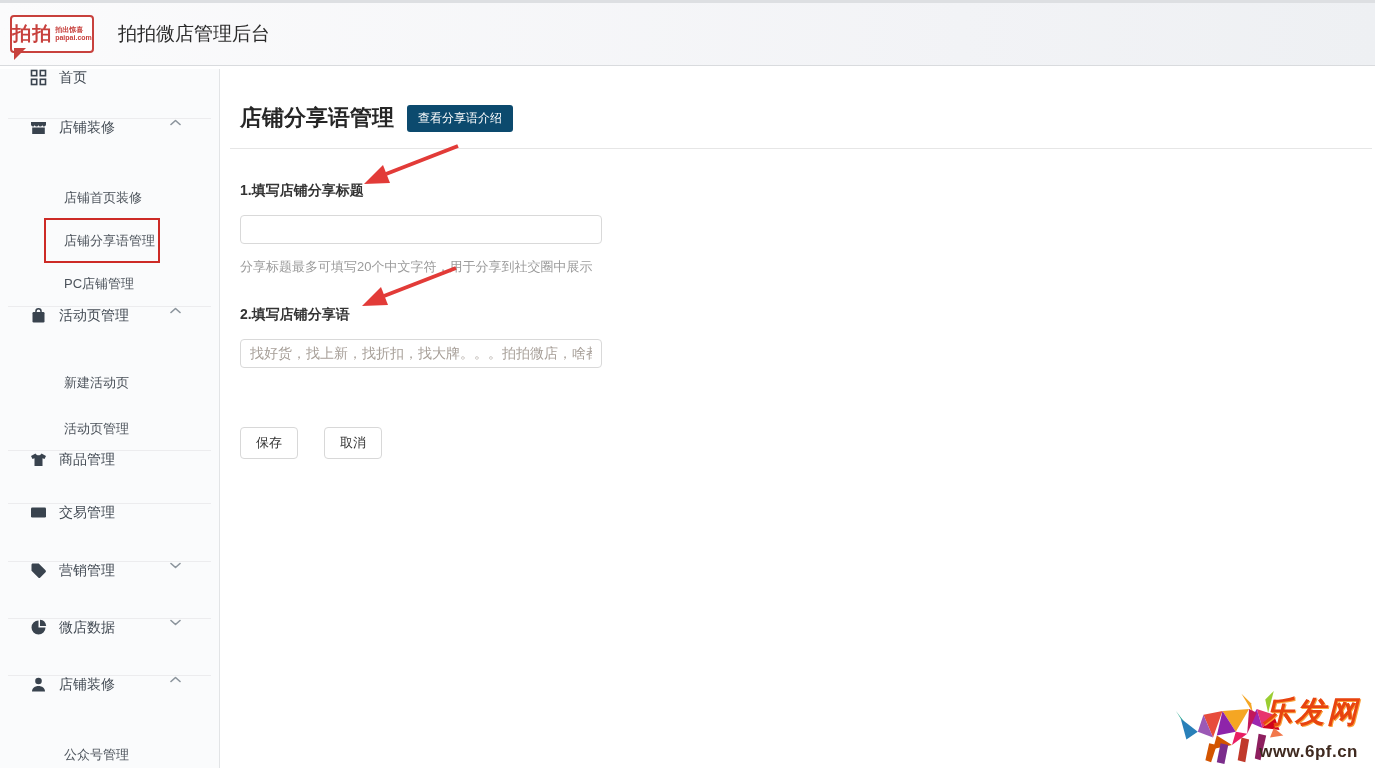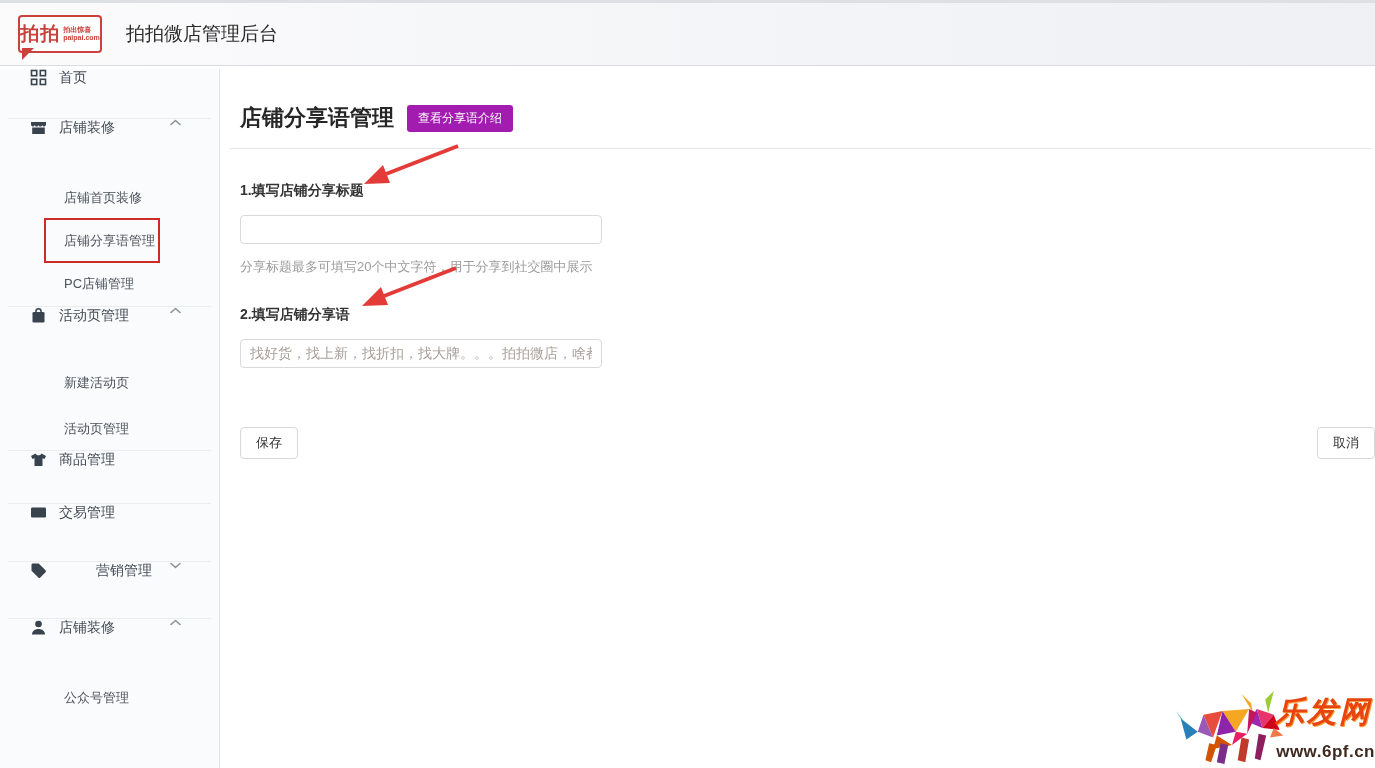--- a/index.html
+++ b/index.html
@@ -3,21 +3,21 @@
 <meta charset="utf-8">
 <style>
   * { margin:0; padding:0; box-sizing:border-box; }
   html,body { width:1375px; height:768px; overflow:hidden; background:#fff;
     font-family:"Liberation Sans","DejaVu Sans",sans-serif; }
 
   
   .header { position:absolute; left:0; top:0; width:1375px; height:66px;
     background:linear-gradient(90deg,#fbfbfc 0%,#f2f3f6 70%,#eef0f3 100%);
     border-top:3px solid #dddfe2; border-bottom:1px solid #d9dbde;
-    display:flex; align-items:center; padding-left:18px; }
+    display:flex; align-items:center; padding-left:10px; }
   .logo-bubble { position:relative; width:84px; height:38px; border:2px solid #c8413d;
     border-radius:4px; background:#fff; display:flex; align-items:center; justify-content:center; gap:3px; }
   .logo-bubble .tail { position:absolute; left:2px; bottom:-9px; width:0; height:0;
     border:6px solid transparent; border-top-color:#c8413d; border-left-color:#c8413d; }
   .logo-main { color:#c8413d; font-size:19px; font-weight:bold; letter-spacing:1px; }
   .logo-side { display:flex; flex-direction:column; line-height:8px; }
   .logo-side span { color:#c8413d; font-size:7px; font-weight:bold; }
   .header-title { margin-left:24px; font-size:19px; color:#2b2b2b; }
 
   
@@ -35,45 +35,45 @@
     border:2px solid #cd2b26; pointer-events:none; }
   svg.ico path, svg.ico rect, svg.ico circle, svg.ico polygon { fill:#39434e; }
   svg.ico .st { fill:none; stroke:#39434e; stroke-width:1.6; }
   svg.chev polyline { fill:none; stroke:#8b949c; stroke-width:1.6; stroke-linecap:round; stroke-linejoin:round; }
 
   
   .main { position:absolute; left:220px; top:69px; width:1155px; height:699px;
     background:#fff; padding:34px 0 0 20px; }
   .title-row { display:flex; align-items:center; gap:13px; }
   .page-title { font-size:22px; font-weight:600; color:#262626; }
-  .intro-btn { background:#a21caf; color:#fff; font-size:12px; border:none;
+  .intro-btn { background:#0c4a6e; color:#fff; font-size:12px; border:none;
     border-radius:3px; padding:5px 11px; cursor:pointer;text-align:center; }
   .title-divider { border-bottom:1px solid #e6e6e6; margin:15px 3px 0 -10px; }
   .sec-label { margin-top:33px; font-size:14px; font-weight:600; color:#333; }
   .txt-input { display:block; margin-top:15px; width:362px; height:29px;
     border:1px solid #d9d9d9; border-radius:4px; padding:0 9px; font-size:13px; color:#555;
     outline:none; background:#fff; }
   .txt-input.serif { font-family:"Liberation Serif","DejaVu Serif",serif; font-size:14px; }
   .txt-input::placeholder { color:#a79f98; opacity:1; }
   .help-text { margin-top:14px; font-size:13px; color:#9b9b9b; }
-  .btn-row { margin-top:59px; display:flex; gap:17px;justify-content:space-between; }
+  .btn-row { margin-top:59px; display:flex; gap:26px; }
   .plain-btn { background:#fff; border:1px solid #d8d8d8; border-radius:4px;
     color:#333; font-size:13px; padding:6px 15px; cursor:pointer; }
 
   
   .anno-arrow { position:absolute; pointer-events:none; }
   .anno-arrow line { stroke:#e23b38; stroke-width:4; }
   .anno-arrow polygon { fill:#e23b38; }
 
   
   .watermark { position:absolute; right:0; bottom:0; width:208px; height:78px; }
   .wm-bull { position:absolute; left:0; bottom:2px; }
-  .wm-name { position:absolute; right:4px; top:2px; font-size:30px; font-weight:bold;
+  .wm-name { position:absolute; right:16px; top:2px; font-size:30px; font-weight:bold;
     font-style:italic; color:#e8440f; text-shadow:1px 1px 0 #f9a13a; letter-spacing:2px; }
-  .wm-url { position:absolute; right:0; bottom:6px; font-size:17px; font-weight:bold;
+  .wm-url { position:absolute; right:17px; bottom:6px; font-size:17px; font-weight:bold;
     color:#3f2a20; letter-spacing:0.5px; }
 </style>
 </head>
 <body>
 
 <div class="header">
   <div class="logo-bubble">
     <span class="logo-main">拍拍</span>
     <span class="logo-side">
       <span>拍出惊喜</span>
@@ -154,32 +154,44 @@
     <div class="nav-item" style="height:57px;">
       <svg class="ico" viewBox="0 0 17 17">
         <rect x="1" y="3.5" width="15" height="10" rx="1.3"></rect>
         <rect x="1" y="6" width="15" height="2.2" fill="#fafbfc"></rect>
       </svg>
       <span>交易管理</span>
     </div>
   </div>
 
   <div class="nav-group">
-    <div class="nav-item" style="height:56px;gap:37px;">
+    <div class="nav-item" style="height:56px;">
       <svg class="ico" viewBox="0 0 17 17">
         <path d="M8.7 1.5 15.5 8.3a1.4 1.4 0 0 1 0 2L10.3 15.5a1.4 1.4 0 0 1-2 0L1.5 8.7V2.9c0-.8.6-1.4 1.4-1.4h5.8z"></path>
         <circle cx="5" cy="5" r="1.3" fill="#fafbfc"></circle>
       </svg>
       <span>营销管理</span>
       <svg class="chev" viewBox="0 0 11 7">
         <polyline points="1,1.5 5.5,5.5 10,1.5"></polyline>
       </svg>
     </div>
   </div>
 
+  <div class="nav-group">
+    <div class="nav-item" style="height:56px;">
+      <svg class="ico" viewBox="0 0 17 17">
+        <path d="M8.5 1.5a7 7 0 1 0 7 7h-7v-7z"></path>
+        <path d="M10 .8a7 7 0 0 1 6.2 6.2H10V.8z"></path>
+      </svg>
+      <span>微店数据</span>
+      <svg class="chev" viewBox="0 0 11 7">
+        <polyline points="1,1.5 5.5,5.5 10,1.5"></polyline>
+      </svg>
+    </div>
+  </div>
 
   <div class="nav-group last">
     <div class="nav-item" style="height:57px;">
       <svg class="ico" viewBox="0 0 17 17">
         <circle cx="8.5" cy="5" r="3.3"></circle>
         <path d="M2 15.5c0-3.3 2.9-5.4 6.5-5.4s6.5 2.1 6.5 5.4H2z"></path>
       </svg>
       <span>店铺装修</span>
       <svg class="chev" viewBox="0 0 11 7">
         <polyline points="1,5.5 5.5,1.5 10,5.5"></polyline>

